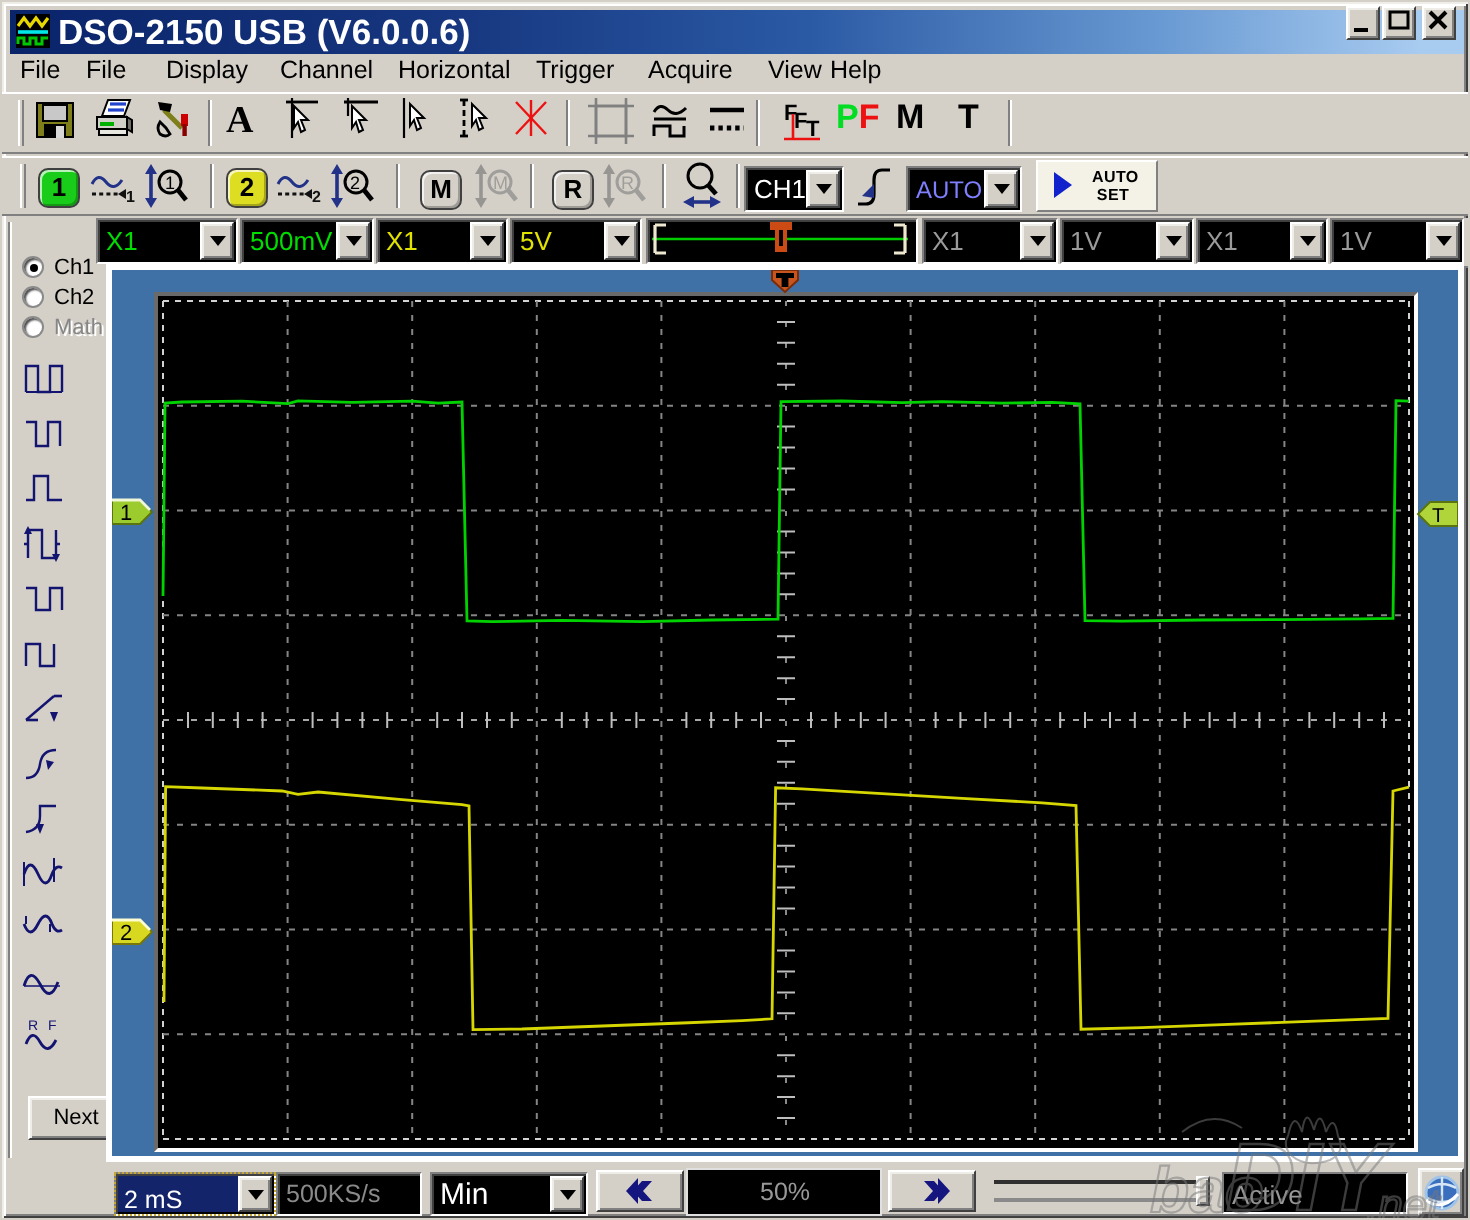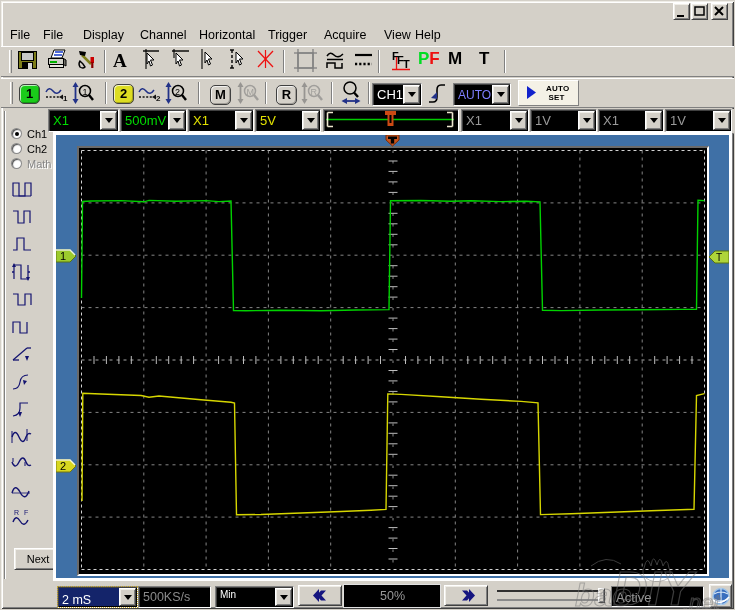--- a/index.html
+++ b/index.html
@@ -44,20 +44,29 @@
 .rlb{position:absolute;font-size:11px;color:#000;}
 
 #scope{position:absolute;left:52px;top:131px;width:679px;height:449px;background:#3F70A6;
   border:3px solid #fff;}
 #disp{position:absolute;left:76px;top:145px;width:632px;height:430px;background:#000;
   border:2px solid;border-color:#6a6a6a #fff #fff #6a6a6a;}
 </style></head>
 <body>
 <div id="win">
 
+  <div id="tbar">
+    <svg class="abs" style="left:3px;top:2px" width="17" height="17">
+      <rect x="0" y="0" width="17" height="17" fill="#000"></rect>
+      <polyline points="1,6 4,2 7,6 10,2 13,6 16,2" stroke="#E8D800" fill="none" stroke-width="1.6"></polyline>
+      <line x1="1" y1="9" x2="16" y2="9" stroke="#00E8E8" stroke-width="1.8"></line>
+      <polyline points="1,15 1,12 4,12 4,15 7,15 7,12 10,12 10,15 13,15 13,12 16,12" stroke="#00C800" fill="none" stroke-width="1.5"></polyline>
+    </svg>
+    <span class="ttl">DSO-2150 USB (V6.0.0.6)</span>
+  </div>
   <div class="cap" style="left:672px;"><svg width="15" height="13">
         <line x1="3" y1="11" x2="10" y2="11" stroke="#000" stroke-width="2"></line>
       </svg></div>
   <div class="cap" style="left:690px;"><svg width="15" height="13">
         <rect x="3" y="2" width="9" height="8" fill="none" stroke="#000" stroke-width="1.5"></rect>
       </svg></div>
   <div class="cap" style="left:710px;"><svg width="15" height="13">
         <path d="M3,2 L11,10 M11,2 L3,10" stroke="#000" stroke-width="2"></path>
       </svg></div>
 
@@ -386,21 +395,21 @@
   <div id="sbar">
     <div class="combo" style="left:56px;top:585px;width:81px;height:22px;outline:1px dotted #C8A830;outline-offset:-1px;">
       <span class="abs" style="left:1px;top:1px;width:60px;height:18px;background:#14246A;"></span>
       <span class="tx wtx" style="top:6px;font-size:12.5px;">2 mS</span>
         <span class="dd"></span>
     </div>
     <div class="combo" style="left:137px;top:585px;width:73px;height:22px;">
       <span class="tx" style="color:#8a8a8a;top:2.5px;font-size:12.5px;">500KS/s</span>
     </div>
     <div class="combo" style="left:214px;top:585px;width:79px;height:22px;">
-      <span class="tx wtx" style="top:2px;font-size:10px;">Min</span>
+      <span class="tx wtx" style="top:2px;font-size:15px;">Min</span>
         <span class="dd"></span>
     </div>
     <div class="btn" style="left:297px;top:584px;width:44px;height:21px;">
       <svg class="abs" style="left:14px;top:3px" width="16" height="13">
         <polygon points="6,0 6,13 0,6.5" fill="#151580"></polygon>
         <polygon points="8,1.5 13,1.5 8.5,6.5 13,11.5 8,11.5 3.5,6.5" fill="#151580"></polygon>
       </svg>
     </div>
     <div class="abs" style="left:342px;top:583px;width:98px;height:24px;background:#000;border:1px solid #e0e0e0;">
       <span class="abs" style="left:36px;top:4px;color:#989898;font-size:12.5px;">50%</span>

